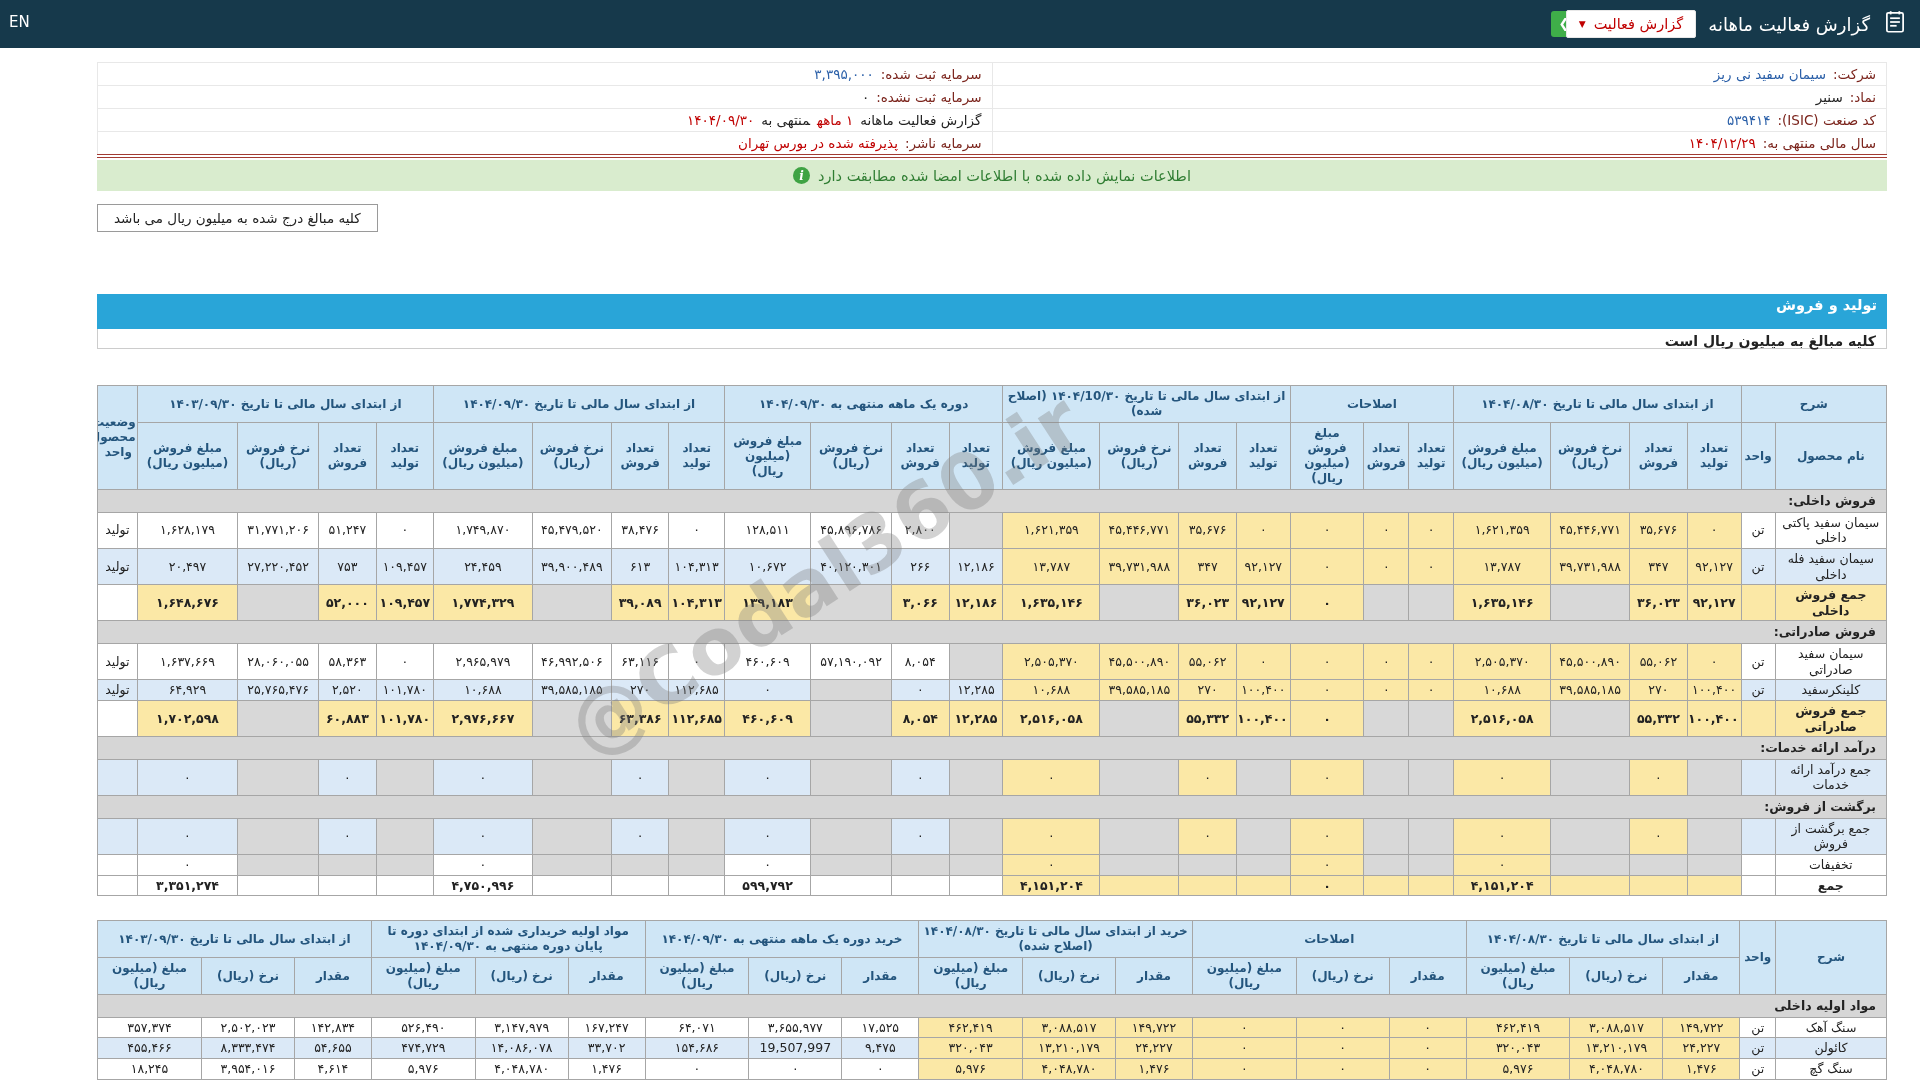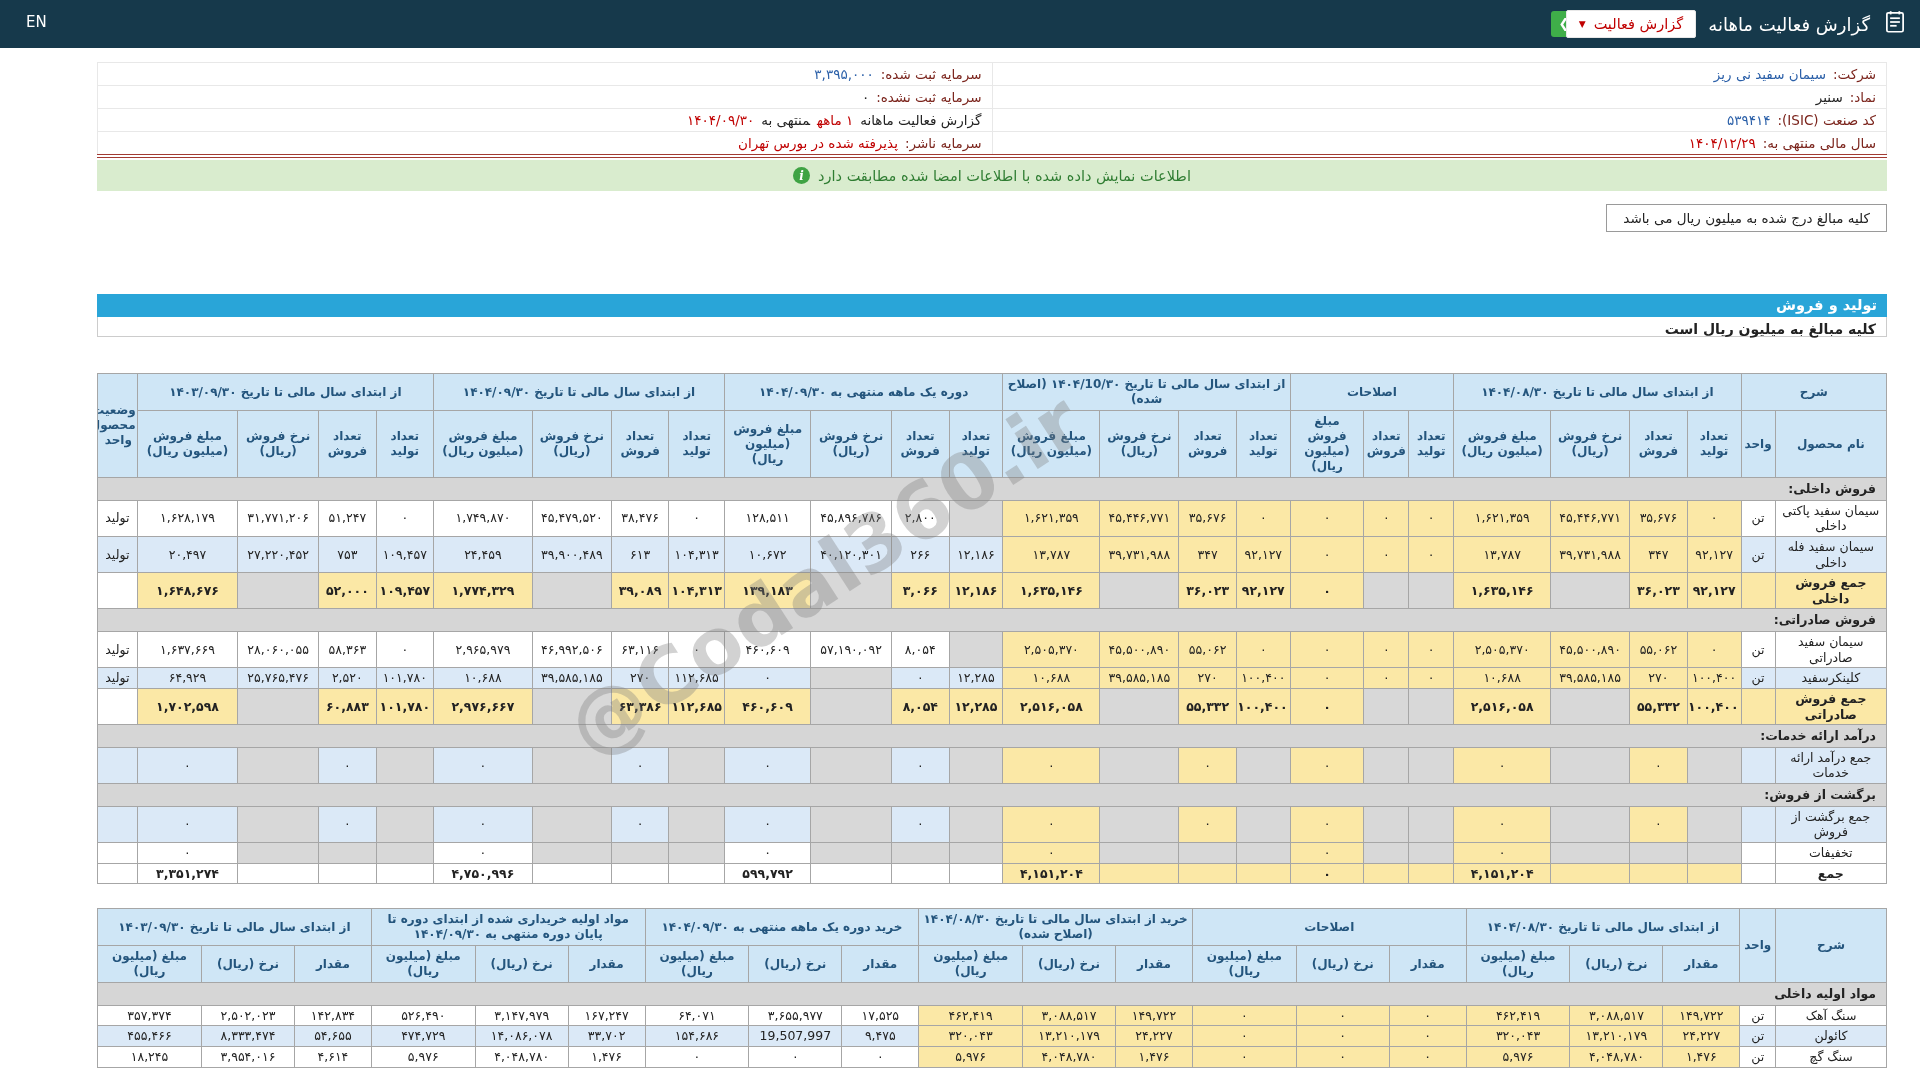--- a/index.html
+++ b/index.html
@@ -2,21 +2,21 @@
 <html lang="fa" dir="rtl" style="--header-bg: #16394b; --accent: #29a5d8; --thead: #cfe6f6; --yellow: #fbe8a6; --row-alt: #dbe9f7; --cell-gray: #d8d8d8; --section-gray: #d6d6d6; --green: #3fae49; --red: #c00000; --maroon: #7b241c; --link-blue: #2a5fa8; --banner-bg: #d9ecce; --banner-text: #2f7d32;"><head>
 <meta charset="utf-8">
 <style>
   *{box-sizing:border-box}
   html,body{margin:0;padding:0}
   body{width:1920px;height:1080px;overflow:hidden;position:relative;background:#fff;
        direction:rtl;font-family:"DejaVu Sans","Liberation Sans",sans-serif;color:#222}
 
   
   .topbar{height:48px;background:var(--header-bg,#16394b);position:relative}
-  .en{position:absolute;left:26px;top:13px;color:#fff;font-size:15px;cursor:pointer}
+  .en{position:absolute;left:9px;top:13px;color:#fff;font-size:15px;cursor:pointer}
   .nav{position:absolute;right:314px;top:11px;display:flex;gap:3px;direction:ltr}
   .navbtn{width:26px;height:26px;background:var(--green,#3fae49);color:#fff;border:none;border-radius:3px;
           font-size:13px;font-weight:bold;cursor:pointer;padding:0;line-height:26px;font-family:inherit}
   .hright{position:absolute;right:12px;top:0;height:100%;display:flex;align-items:center;gap:12px}
   .htitle{color:#fff;font-size:18px}
   .report-btn{background:#fff;color:var(--red,#c00000);border:1px solid #e8e8e8;border-radius:2px;
               font-size:14.5px;padding:5px 12px;display:flex;align-items:center;gap:8px;cursor:pointer;font-family:inherit}
   .caret{font-size:9px}
 
   .content{margin:14px 33px 0 97px;position:relative}
@@ -29,26 +29,26 @@
   .ip-blue{color:var(--link-blue,#2a5fa8)}
   .ip-dark{color:#222}
   .ip-red{color:#c00000}
 
   .sig-banner{margin-top:2px;background:var(--banner-bg,#d9ecce);height:31px;display:flex;align-items:center;
               justify-content:center;gap:8px;color:var(--banner-text,#2f7d32);font-size:14.5px}
   .info-icon{width:17px;height:17px;border-radius:50%;background:#3fa344;color:#fff;font-style:italic;
              font-weight:bold;font-size:12px;display:inline-flex;align-items:center;justify-content:center;
              font-family:"DejaVu Serif",serif}
 
-  .note-wrap{text-align:right;margin-top:13px}
+  .note-wrap{text-align:left;margin-top:13px}
   .note-box{display:inline-block;border:1px solid #9a9a9a;padding:5px 16px;font-size:13.5px;background:#fff}
 
   .block1{margin-top:62px}
   .block2{margin-top:24px}
-  .blue-bar{background:var(--accent,#29a5d8);color:#fff;font-weight:bold;font-size:14.5px;padding:2px 10px;height:23px;line-height:19px}
+  .blue-bar{background:var(--accent,#29a5d8);color:#fff;font-weight:bold;font-size:14.5px;padding:2px 10px;height:35px;line-height:19px}
   .subnote{border:1px solid #ccc;border-top:none;font-weight:bold;font-size:14px;padding:2px 10px;height:20px;line-height:20px;background:#fff}
   .tablewrap1{margin-top:36px}
 
   
   .data-table{width:100%;border-collapse:collapse;table-layout:fixed}
   .data-table th,.data-table td{border:1px solid #a6a6a6;padding:2px;text-align:center;vertical-align:middle;
                                 font-size:12.5px;overflow:hidden;line-height:1.25}
   .data-table thead th{background:var(--thead,#cfe6f6);color:#24557d;font-weight:bold;font-size:12px;padding:3px 2px}
   .data-table tr.alt td{background:var(--row-alt,#dbe9f7)}
   .data-table td.yellow{background:var(--yellow,#fbe8a6)!important}

